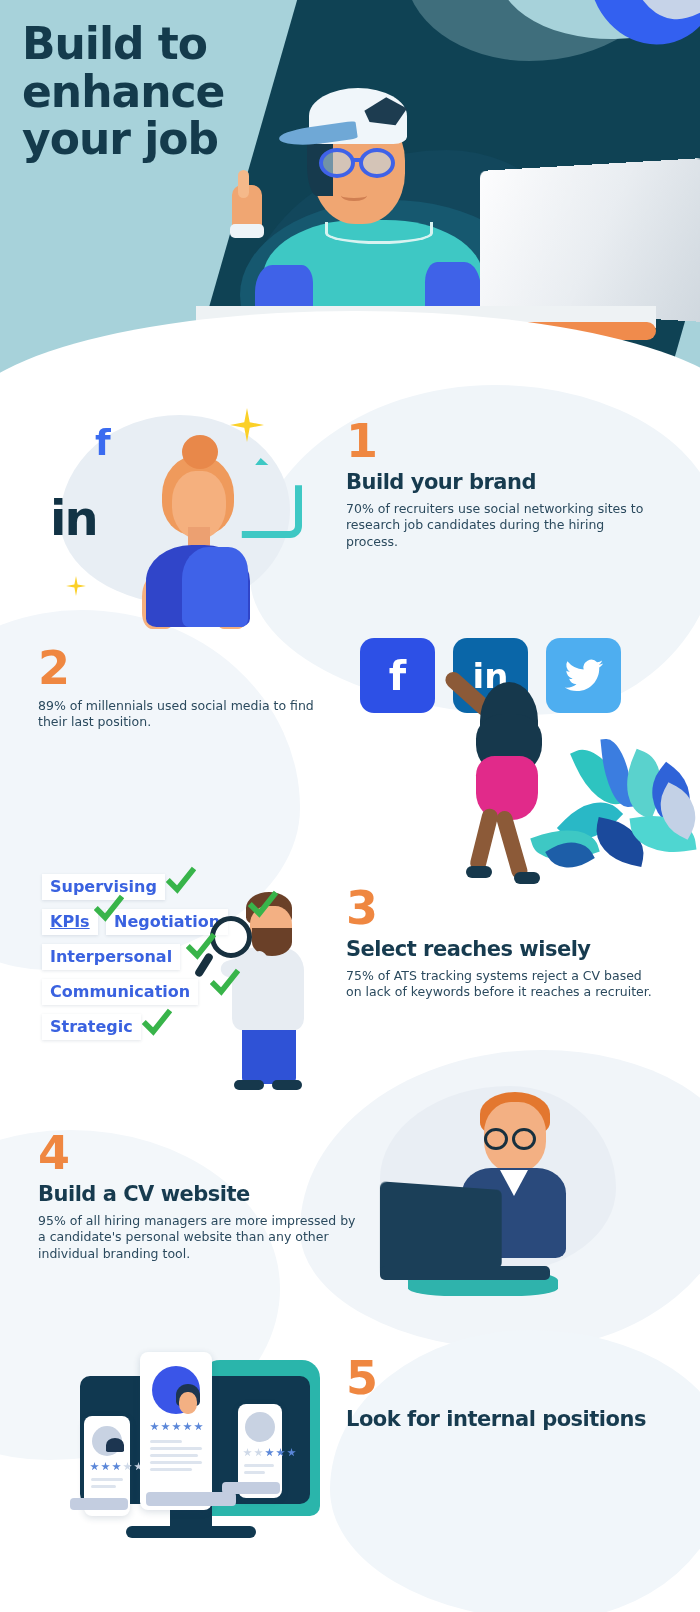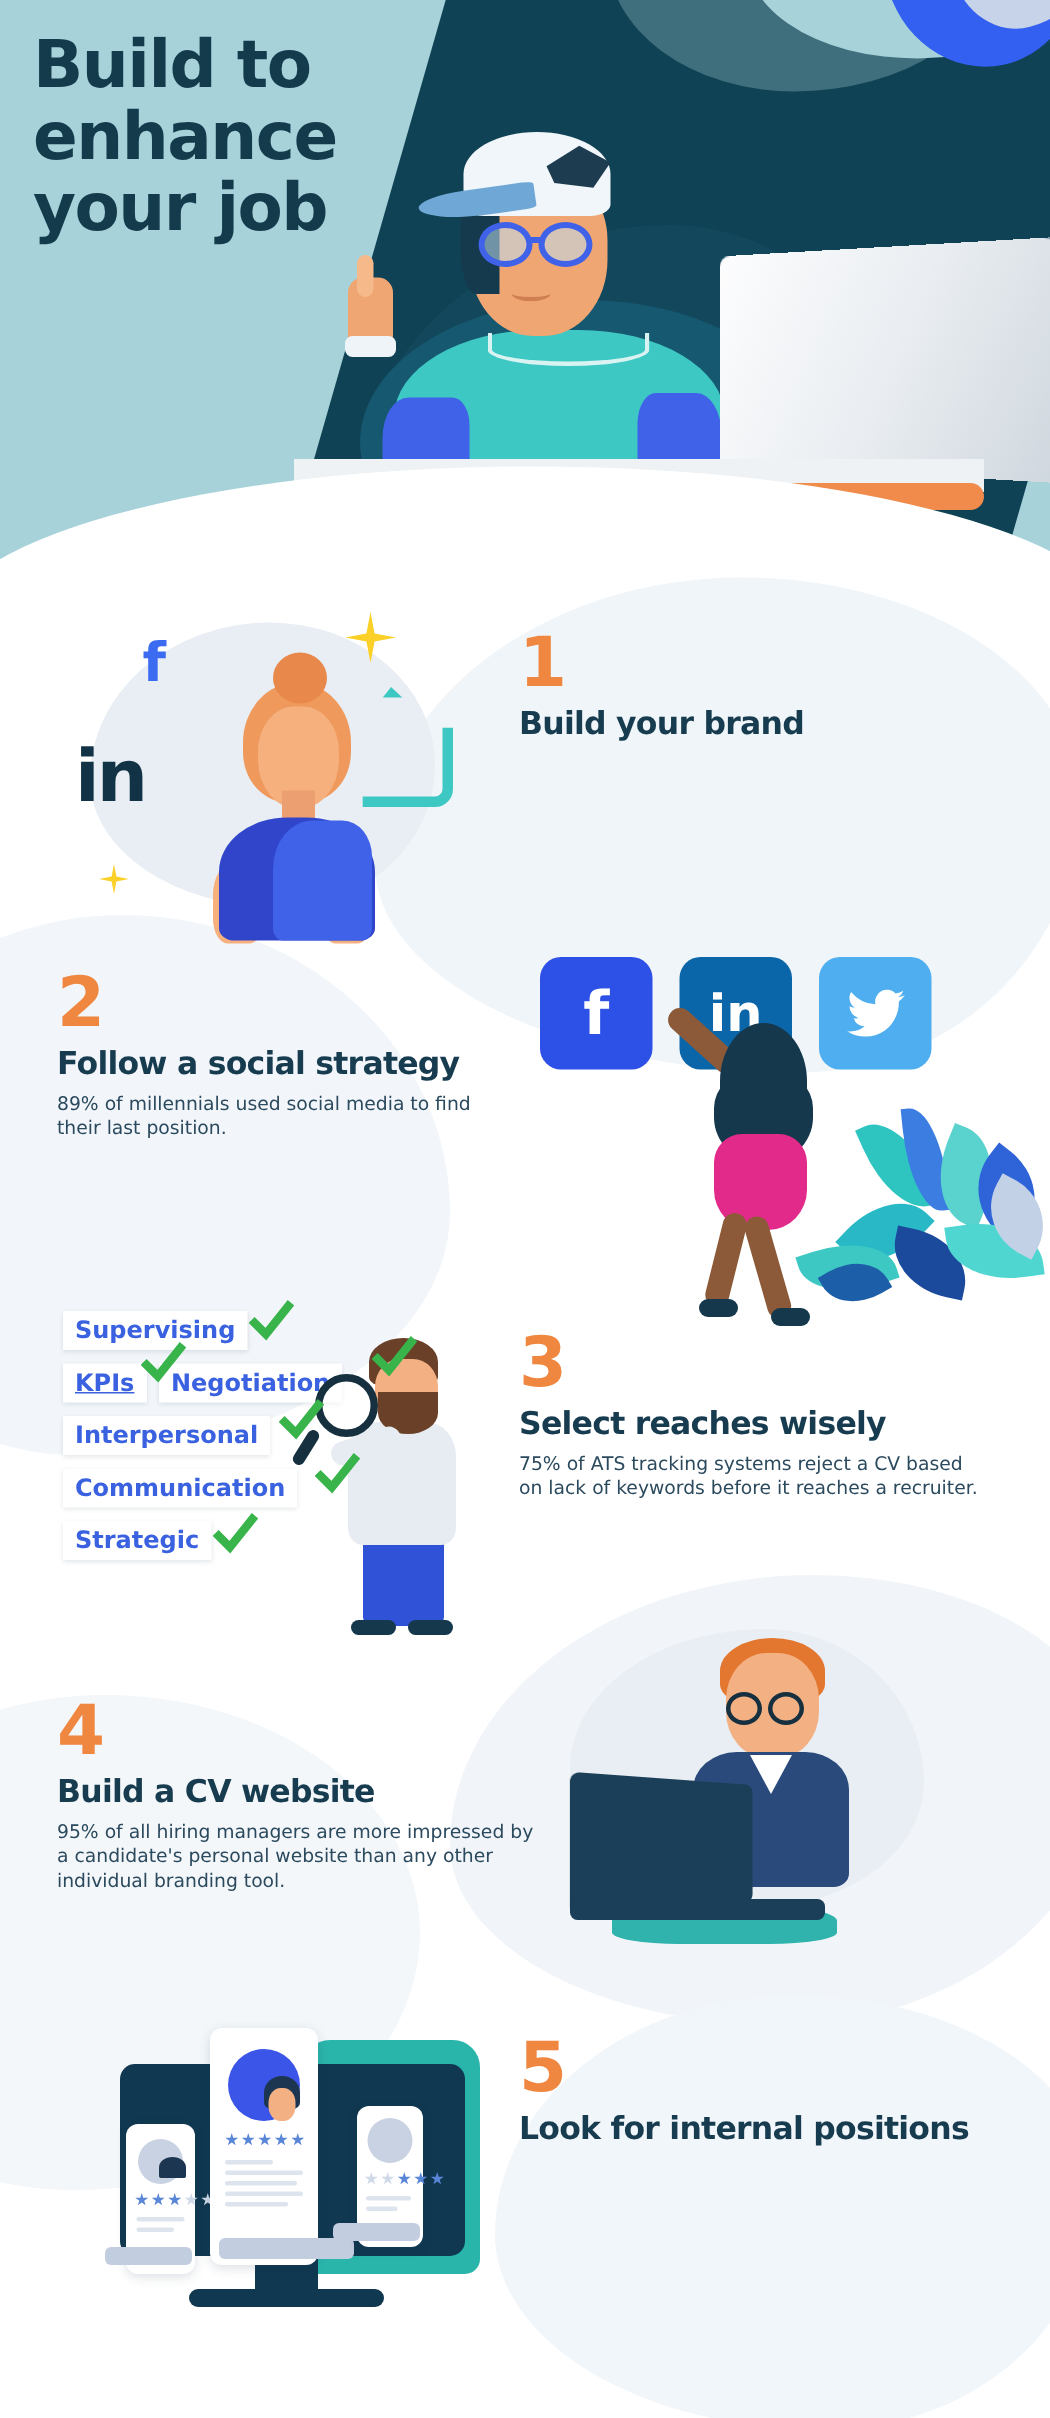--- a/index.html
+++ b/index.html
@@ -364,20 +364,21 @@
       <div class="w1-armL"></div>
       <div class="w1-armR"></div>
       <div class="w1-body"></div>
       <div class="w1-body2"></div>
     </div>
   </div>
 
   <div class="sec s1">
     <div class="num">1</div>
     <div class="head">Build your brand</div>
+    <div class="body-t">70% of recruiters use social networking sites to research job candidates during the hiring process.</div>
   </div>
 
   <div class="ill2">
     <div class="sq sq-fb">
       <span>f</span>
     </div>
     <div class="sq sq-li">
       <span>in</span>
     </div>
     <div class="sq sq-tw">
@@ -406,21 +407,20 @@
       <div class="leaf" style="left:6px;top:92px;width:62px;height:34px;background:#3ec8c4;transform:rotate(-18deg);position:absolute;"></div>
       <div class="leaf" style="left:66px;top:86px;width:52px;height:40px;background:#1b4a9c;transform:rotate(12deg);position:absolute;"></div>
       <div class="leaf" style="left:104px;top:78px;width:62px;height:40px;background:#4fd6d1;transform:rotate(-8deg);position:absolute;"></div>
       <div class="leaf" style="left:128px;top:54px;width:44px;height:42px;background:#c3d1e6;transform:rotate(28deg);position:absolute;"></div>
       <div class="leaf" style="left:22px;top:104px;width:40px;height:30px;background:#1d5ea8;transform:rotate(-30deg);position:absolute;"></div>
     </div>
   </div>
 
   <div class="sec s2">
     <div class="num">2</div>
-    <div class="head">Follow a social strategy</div>
     <div class="body-t">89% of millennials used social media to find their last position.</div>
   </div>
 
   <div class="ill3">
     <div class="tag tg1">Supervising</div>
     <div class="tag tg2">KPIs</div>
     <div class="tag tg3">Negotiation</div>
     <div class="tag tg4">Interpersonal</div>
     <div class="tag tg5">Communication</div>
     <div class="tag tg6">Strategic</div>

